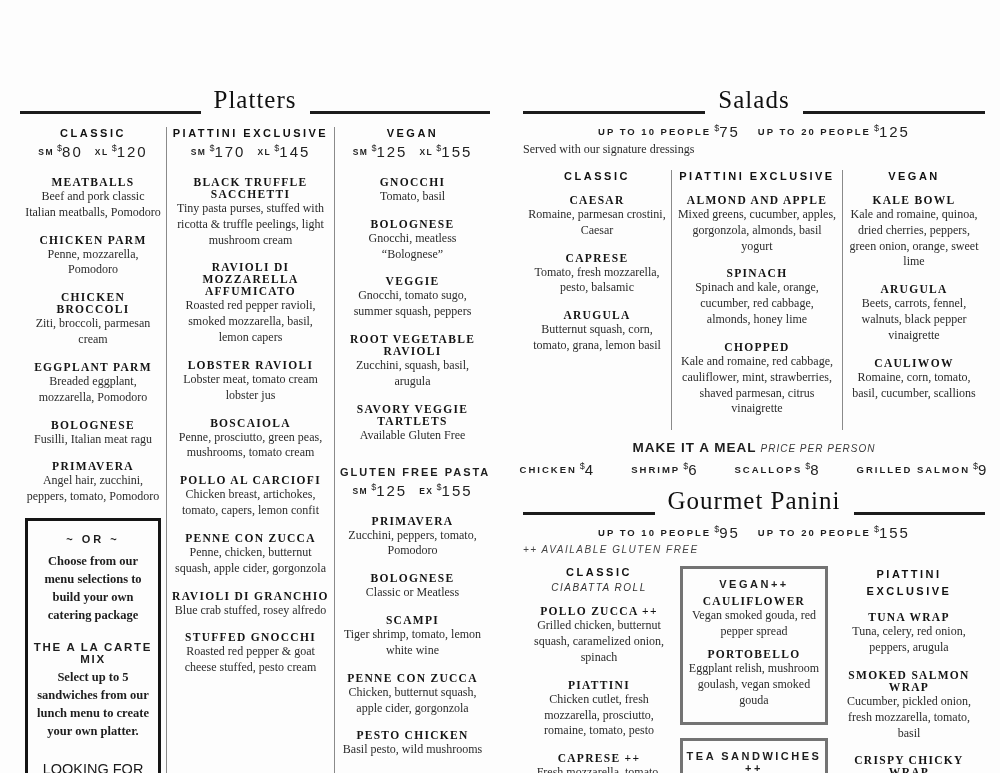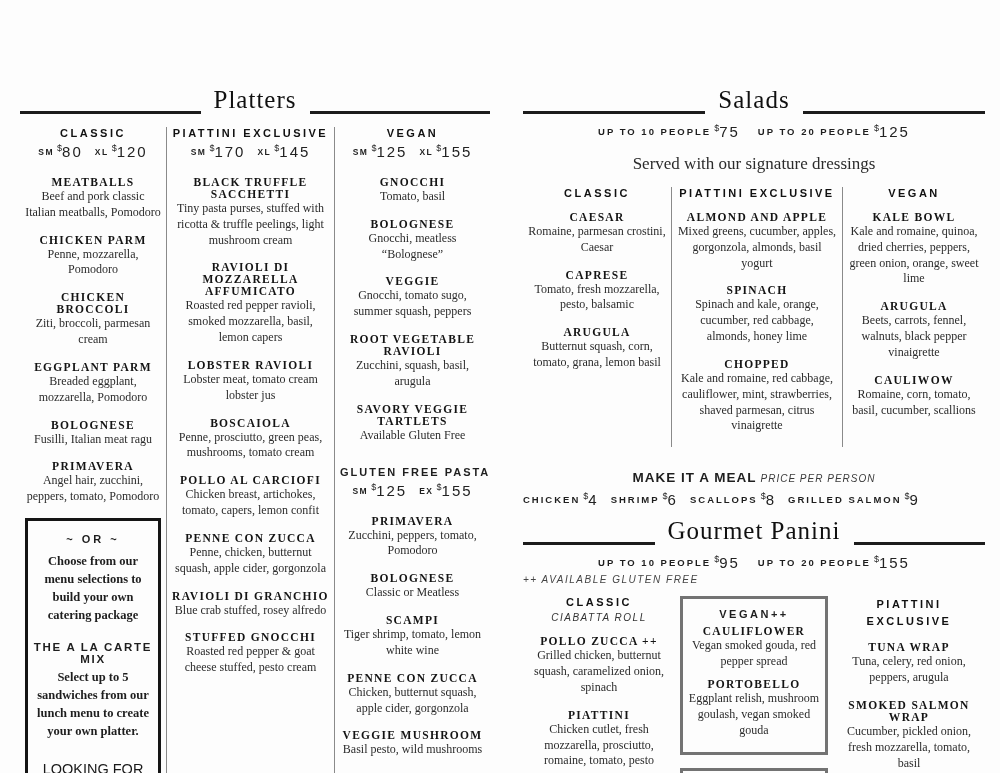--- a/index.html
+++ b/index.html
@@ -42,28 +42,28 @@
   .or-box{border:3px solid #151515;margin-top:6px;padding:12px 5px 16px;text-align:center}
   .or-label{font-family:"Liberation Sans",sans-serif;font-weight:700;font-size:11px;letter-spacing:3px;margin-bottom:7px}
   .or-line{font-weight:700;font-size:12.5px;line-height:1.45}
   .mix-heading{font-family:"Liberation Sans",sans-serif;font-weight:700;font-size:11.5px;
                letter-spacing:1.7px;margin-top:16px;margin-bottom:3px}
   .callout{font-family:"Liberation Sans",sans-serif;font-size:14.5px;line-height:1.55;margin-top:18px;color:#191919}
 
   .big-price-row{display:flex;justify-content:center;gap:18px;margin-top:9px;
                  font-family:"Liberation Sans",sans-serif;white-space:nowrap}
   .bp-label{font-size:9.5px;font-weight:700;letter-spacing:2px;vertical-align:2px}
-  .sub-note{text-align:center;font-size:17px;margin-top:13px;color:#2b2b2b}
+  .sub-note{text-align:left;font-size:12px;margin-top:1px;color:#2b2b2b}
   .gf-note{font-family:"Liberation Sans",sans-serif;font-style:italic;font-size:10px;
            letter-spacing:1.5px;color:#444;text-align:left;margin-top:2px}
 
-  .miam{margin-top:21px;text-align:center}
+  .miam{margin-top:8px;text-align:center}
   .miam-head{font-family:"Liberation Sans",sans-serif;font-weight:700;font-size:13.5px;letter-spacing:1px;display:inline}
   .miam-note{font-family:"Liberation Sans",sans-serif;font-style:italic;font-size:10px;letter-spacing:1px;color:#3a3a3a}
-  .miam-row{display:flex;gap:12px;margin-top:5px;
+  .miam-row{display:flex;justify-content:center;gap:36px;margin-top:5px;
             font-family:"Liberation Sans",sans-serif;white-space:nowrap}
   .miam-label{font-size:9.5px;font-weight:700;letter-spacing:2px;vertical-align:2px}
 
   .panini-title-row{margin-top:10px}
   .ciabatta{font-family:"Liberation Sans",sans-serif;font-style:italic;font-size:10px;
             letter-spacing:1.5px;color:#333;margin:0 0 12px}
   .panini-box{border:3px solid #737373;padding:9px 3px 6px;margin-bottom:13px;text-align:center}
   .box-heading{font-family:"Liberation Sans",sans-serif;font-weight:700;font-size:11px;
                letter-spacing:2.5px;margin-bottom:5px}
   .panini-box .item{margin-bottom:8px}
@@ -198,21 +198,21 @@
         </div>
       <div class="item">
           <div class="item-name">SCAMPI</div>
           <div class="item-desc">Tiger shrimp, tomato, lemon white wine</div>
         </div>
       <div class="item">
           <div class="item-name">PENNE CON ZUCCA</div>
           <div class="item-desc">Chicken, butternut squash, apple cider, gorgonzola</div>
         </div>
       <div class="item">
-          <div class="item-name">VEGGIE MUSHROOM</div>
+          <div class="item-name">PESTO CHICKEN</div>
           <div class="item-desc">Basil pesto, wild mushrooms</div>
         </div>
     </div>
   </div>
 </div>
 
 <div class="sec" id="right-section">
 
   <div class="title-row">
     <div class="rule"></div>

